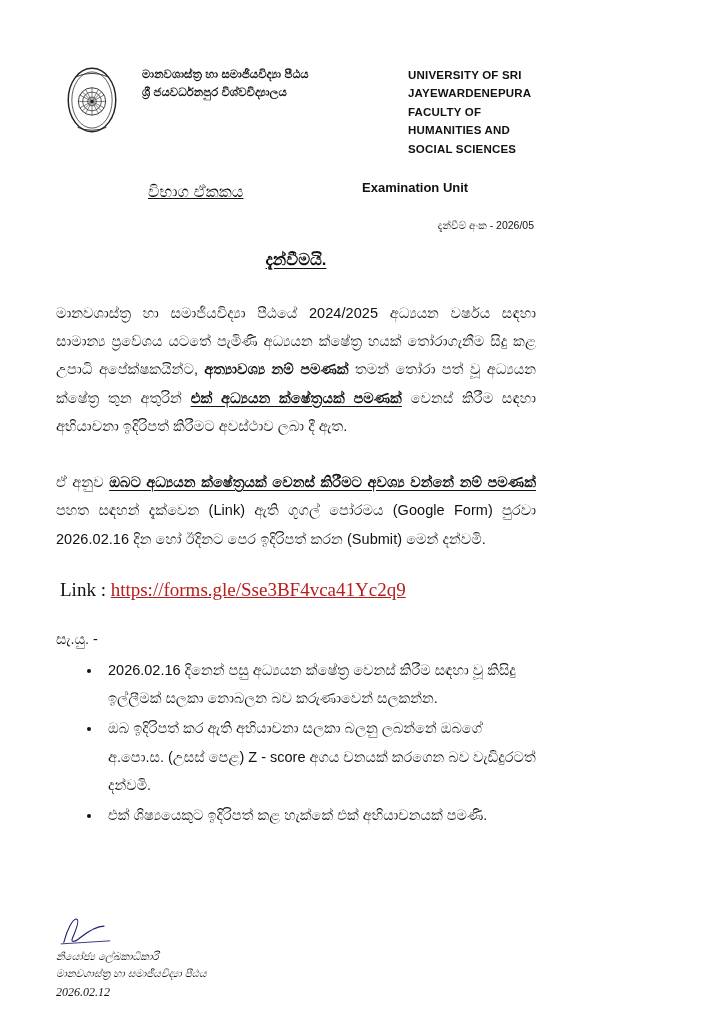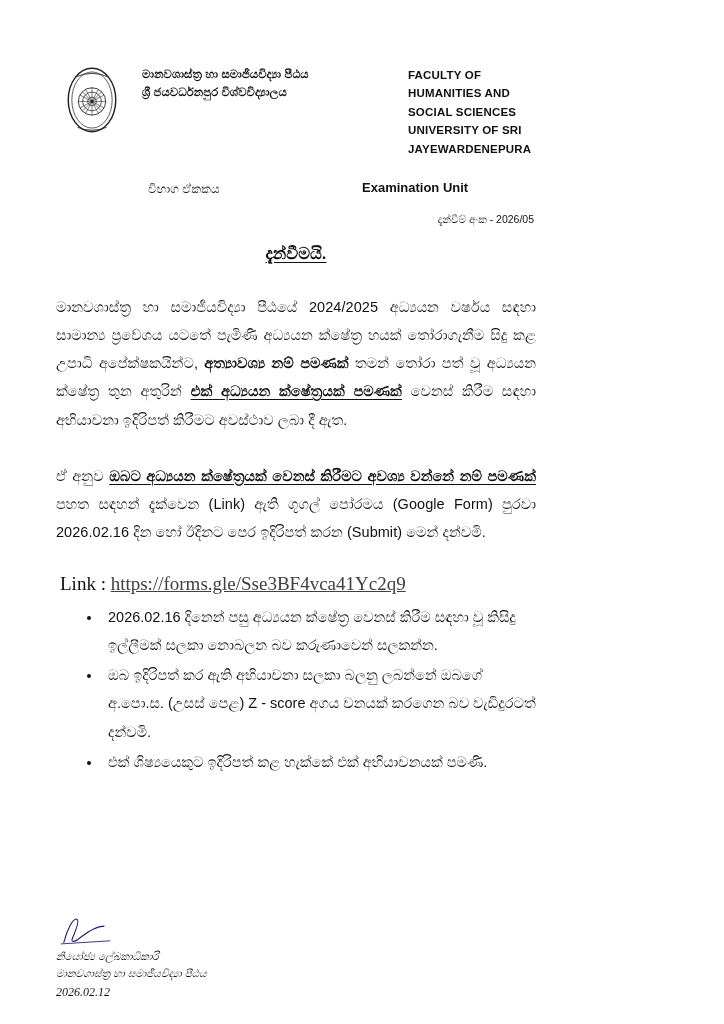--- a/index.html
+++ b/index.html
@@ -67,23 +67,24 @@
     letter-spacing: 0.2px;
   }
   .exam-unit-row {
     display: flex;
     margin-top: 22px;
   }
   .exam-unit-left {
     width: 250px;
     flex: 0 0 250px;
     font-family: "Liberation Sans", sans-serif;
-    font-size: 12px;
+    font-size: 16px;
     padding-left: 92px;
     box-sizing: border-box;
+    text-decoration: underline;
   }
   .exam-unit-right {
     flex: 1 1 auto;
     font-family: "Liberation Sans", sans-serif;
     font-weight: bold;
     font-size: 13px;
     padding-left: 56px;
   }
   .ref-row {
     text-align: right;
@@ -137,21 +138,21 @@
   }
 
   
   .link-line {
     margin-top: 26px;
     font-family: "Liberation Serif", serif;
     font-size: 19px;
     padding-left: 4px;
   }
   .link-line a {
-    color: #404040;
+    color: #b91c1c;
     text-decoration: underline;
   }
 
   
   .notes-head {
     margin-top: 30px;
     font-family: "Liberation Sans", sans-serif;
     font-size: 14.5px;
   }
   ul.notes {
@@ -216,22 +217,22 @@
         <path d="M27 18 Q50 8 73 18" fill="none" stroke="#222" stroke-width="1.2"></path>
         <path d="M30 88 Q50 96 70 88" fill="none" stroke="#222" stroke-width="1.2"></path>
       </svg>
     </div>
     <div class="header-text">
       <div class="header-left">
         <div class="sin sin-b">මානවශාස්ත්‍ර හා සමාජීයවිද්‍යා පීඨය</div>
         <div class="sin sin-b">ශ්‍රී ජයවර්ධනපුර විශ්වවිද්‍යාලය</div>
       </div>
       <div class="header-right">
+        <div class="eng-b">UNIVERSITY OF SRI JAYEWARDENEPURA</div>
         <div class="eng-b">FACULTY OF HUMANITIES AND SOCIAL SCIENCES</div>
-        <div class="eng-b">UNIVERSITY OF SRI JAYEWARDENEPURA</div>
       </div>
     </div>
   </div>
 
   <div class="exam-unit-row">
     <div class="exam-unit-left sin">විභාග ඒකකය</div>
     <div class="exam-unit-right">Examination Unit</div>
   </div>
 
   <div class="ref-row">දැන්වීම් අංක - 2026/05</div>
@@ -244,20 +245,21 @@
   </p>
 
   <p class="para second">
     <span>ඒ අනුව </span><span class="hl-u">ඔබට අධ්‍යයන ක්ෂේත්‍රයක් වෙනස් කිරීමට අවශ්‍ය වන්නේ නම් පමණක්</span><span> පහත සඳහන් දැක්වෙන (Link) ඇති ගූගල් පෝරමය (Google Form) පුරවා 2026.02.16 දින හෝ ඊදිනට පෙර ඉදිරිපත් කරන (Submit) මෙන් දන්වමි.</span>
   </p>
 
   <div class="link-line">
     <span>Link : </span><a href="#">https://forms.gle/Sse3BF4vca41Yc2q9</a>
   </div>
 
+  <div class="notes-head">සැ.යු. -</div>
   <ul class="notes">
     <li>2026.02.16 දිනෙන් පසු අධ්‍යයන ක්ෂේත්‍ර වෙනස් කිරීම සඳහා වූ කිසිදු ඉල්ලීමක් සලකා නොබලන බව කරුණාවෙන් සලකන්න.</li>
     <li>ඔබ ඉදිරිපත් කර ඇති අභියාචනා සලකා බලනු ලබන්නේ ඔබගේ අ.පො.ස. (උසස් පෙළ) Z - score අගය චනයක් කරගෙන බව වැඩිදුරටත් දන්වමි.</li>
     <li>එක් ශිෂ්‍යයෙකුට ඉදිරිපත් කළ හැක්කේ එක් අභියාචනයක් පමණි.</li>
   </ul>
 
   <div class="footer">
     <div class="sig-mark">
       <svg viewBox="0 0 80 44" width="62" height="34" aria-hidden="true">
         <path d="M10 38 C14 22 22 6 27 8 C31 10 24 26 21 33 C19 38 24 38 31 32 C40 25 52 17 62 17" fill="none" stroke="#1a1a6e" stroke-width="1.4" stroke-linecap="round"></path>

